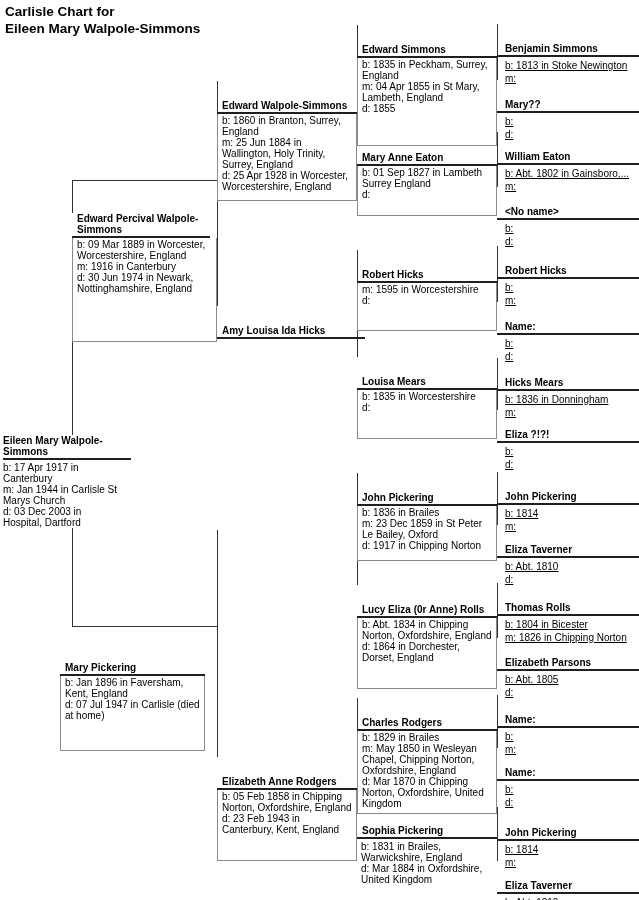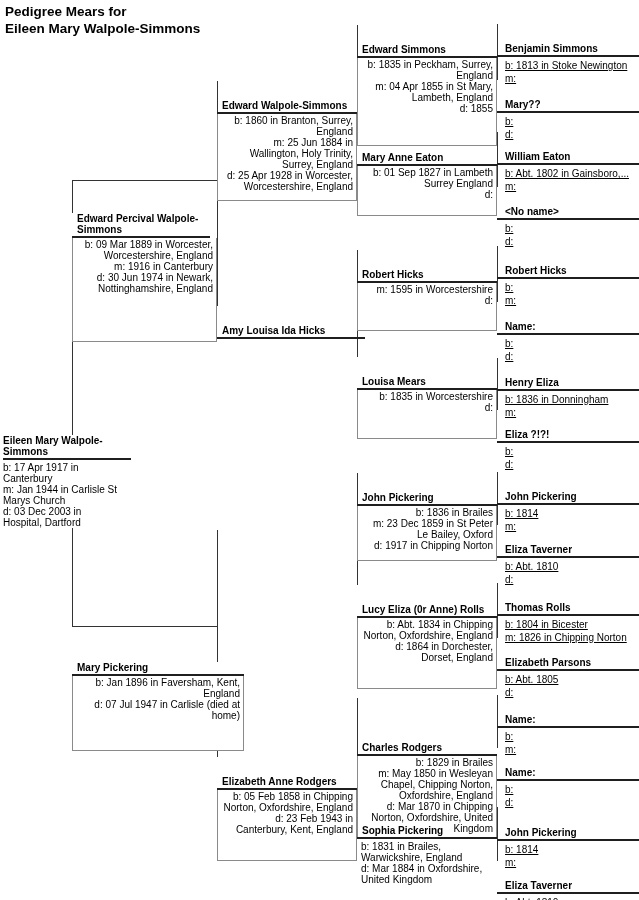--- a/index.html
+++ b/index.html
@@ -2,38 +2,38 @@
 <html><head>
 <meta charset="utf-8">
 <style>
   html,body{margin:0;padding:0;background:#fff;}
   #chart{position:relative;width:639px;height:900px;background:#fff;overflow:hidden;
          font-family:"Liberation Sans","DejaVu Sans",sans-serif;color:#000;}
   .title{position:absolute;left:5px;top:3px;font-size:13.5px;line-height:17px;font-weight:bold;}
   .p{position:absolute;font-size:10px;line-height:11px;margin-top:32px;}
   .nm{font-weight:bold;border-bottom:2px solid #1f1f1f;padding:0 0 1px 5px;}
   .nm.noind{padding-left:0;}
-  .bx{border:1px solid #8a8a8a;border-top:none;padding:1px 3px 16px 4px;box-sizing:border-box;text-align:right;}
+  .bx{border:1px solid #8a8a8a;border-top:none;padding:1px 3px 16px 4px;box-sizing:border-box;}
   .nb{padding:2px 0 0 4px;}
   .g5 .nm{padding-left:8px;}
   .g5 .dl{line-height:13px;}
   .g5 .nb{padding:2px 0 0 8px;text-decoration:underline;}
   .dl{white-space:normal;}
   .vline{position:absolute;width:1px;background:#333;}
   .hline{position:absolute;height:1px;background:#333;}
   .root{background:#fff;z-index:2;}
   .p{z-index:1;}
 </style>
 </head>
 <body>
 
 <div id="chart">
 
   <div class="title">
-    <div>Pedigree Mears for</div>
+    <div>Carlisle Chart for</div>
     <div>Eileen Mary Walpole-Simmons</div>
   </div>
 
   <div class="vline" style="left:72px;top:180px;height:446px"></div>
   <div class="hline" style="left:72px;top:180px;width:145px"></div>
   <div class="hline" style="left:72px;top:626px;width:145px"></div>
 
   <div class="vline" style="left:217px;top:81px;height:225px"></div>
   <div class="vline" style="left:217px;top:530px;height:227px"></div>
 
@@ -62,21 +62,21 @@
 
   <div class="p root" style="left:72px;top:181px;width:145px">
     <div class="nm" style="width:138px;box-sizing:border-box">Edward Percival Walpole-Simmons</div>
     <div class="bx" style="height:104px">
       <div class="dl">b: 09 Mar 1889 in Worcester, Worcestershire, England</div>
       <div class="dl">m: 1916 in Canterbury</div>
       <div class="dl">d: 30 Jun 1974 in Newark, Nottinghamshire, England</div>
     </div>
   </div>
 
-  <div class="p root" style="left:72px;top:630px;width:172px">
+  <div class="p root" style="left:60px;top:630px;width:145px">
     <div class="nm">Mary Pickering</div>
     <div class="bx" style="height:75px">
       <div class="dl">b: Jan 1896 in Faversham, Kent, England</div>
       <div class="dl">d: 07 Jul 1947 in Carlisle (died at home)</div>
     </div>
   </div>
 
   <div class="p" style="left:217px;top:68px;width:140px">
     <div class="nm">Edward Walpole-Simmons</div>
     <div class="bx" style="height:87px">
@@ -142,21 +142,21 @@
   </div>
 
   <div class="p" style="left:357px;top:572px;width:140px">
     <div class="nm">Lucy Eliza (0r Anne) Rolls</div>
     <div class="bx" style="height:71px">
       <div class="dl">b: Abt. 1834 in Chipping Norton, Oxfordshire, England</div>
       <div class="dl">d: 1864 in Dorchester, Dorset, England</div>
     </div>
   </div>
 
-  <div class="p" style="left:357px;top:710px;width:140px">
+  <div class="p" style="left:357px;top:685px;width:140px">
     <div class="nm">Charles Rodgers</div>
     <div class="bx" style="height:83px">
       <div class="dl">b: 1829 in Brailes</div>
       <div class="dl">m: May 1850 in Wesleyan Chapel, Chipping Norton, Oxfordshire, England</div>
       <div class="dl">d: Mar 1870 in Chipping Norton, Oxfordshire, United Kingdom</div>
     </div>
   </div>
 
   <div class="p" style="left:357px;top:793px;width:140px">
     <div class="nm">Sophia Pickering</div>
@@ -208,21 +208,21 @@
 
   <div class="p g5" style="left:497px;top:289px;width:142px">
     <div class="nm">Name:</div>
     <div class="nb">
       <div class="dl">b:</div>
       <div class="dl">d:</div>
     </div>
   </div>
 
   <div class="p g5" style="left:497px;top:345px;width:142px">
-    <div class="nm">Henry Eliza</div>
+    <div class="nm">Hicks Mears</div>
     <div class="nb">
       <div class="dl">b: 1836 in Donningham</div>
       <div class="dl">m:</div>
     </div>
   </div>
 
   <div class="p g5" style="left:497px;top:397px;width:142px">
     <div class="nm">Eliza ?!?!</div>
     <div class="nb">
       <div class="dl">b:</div>

